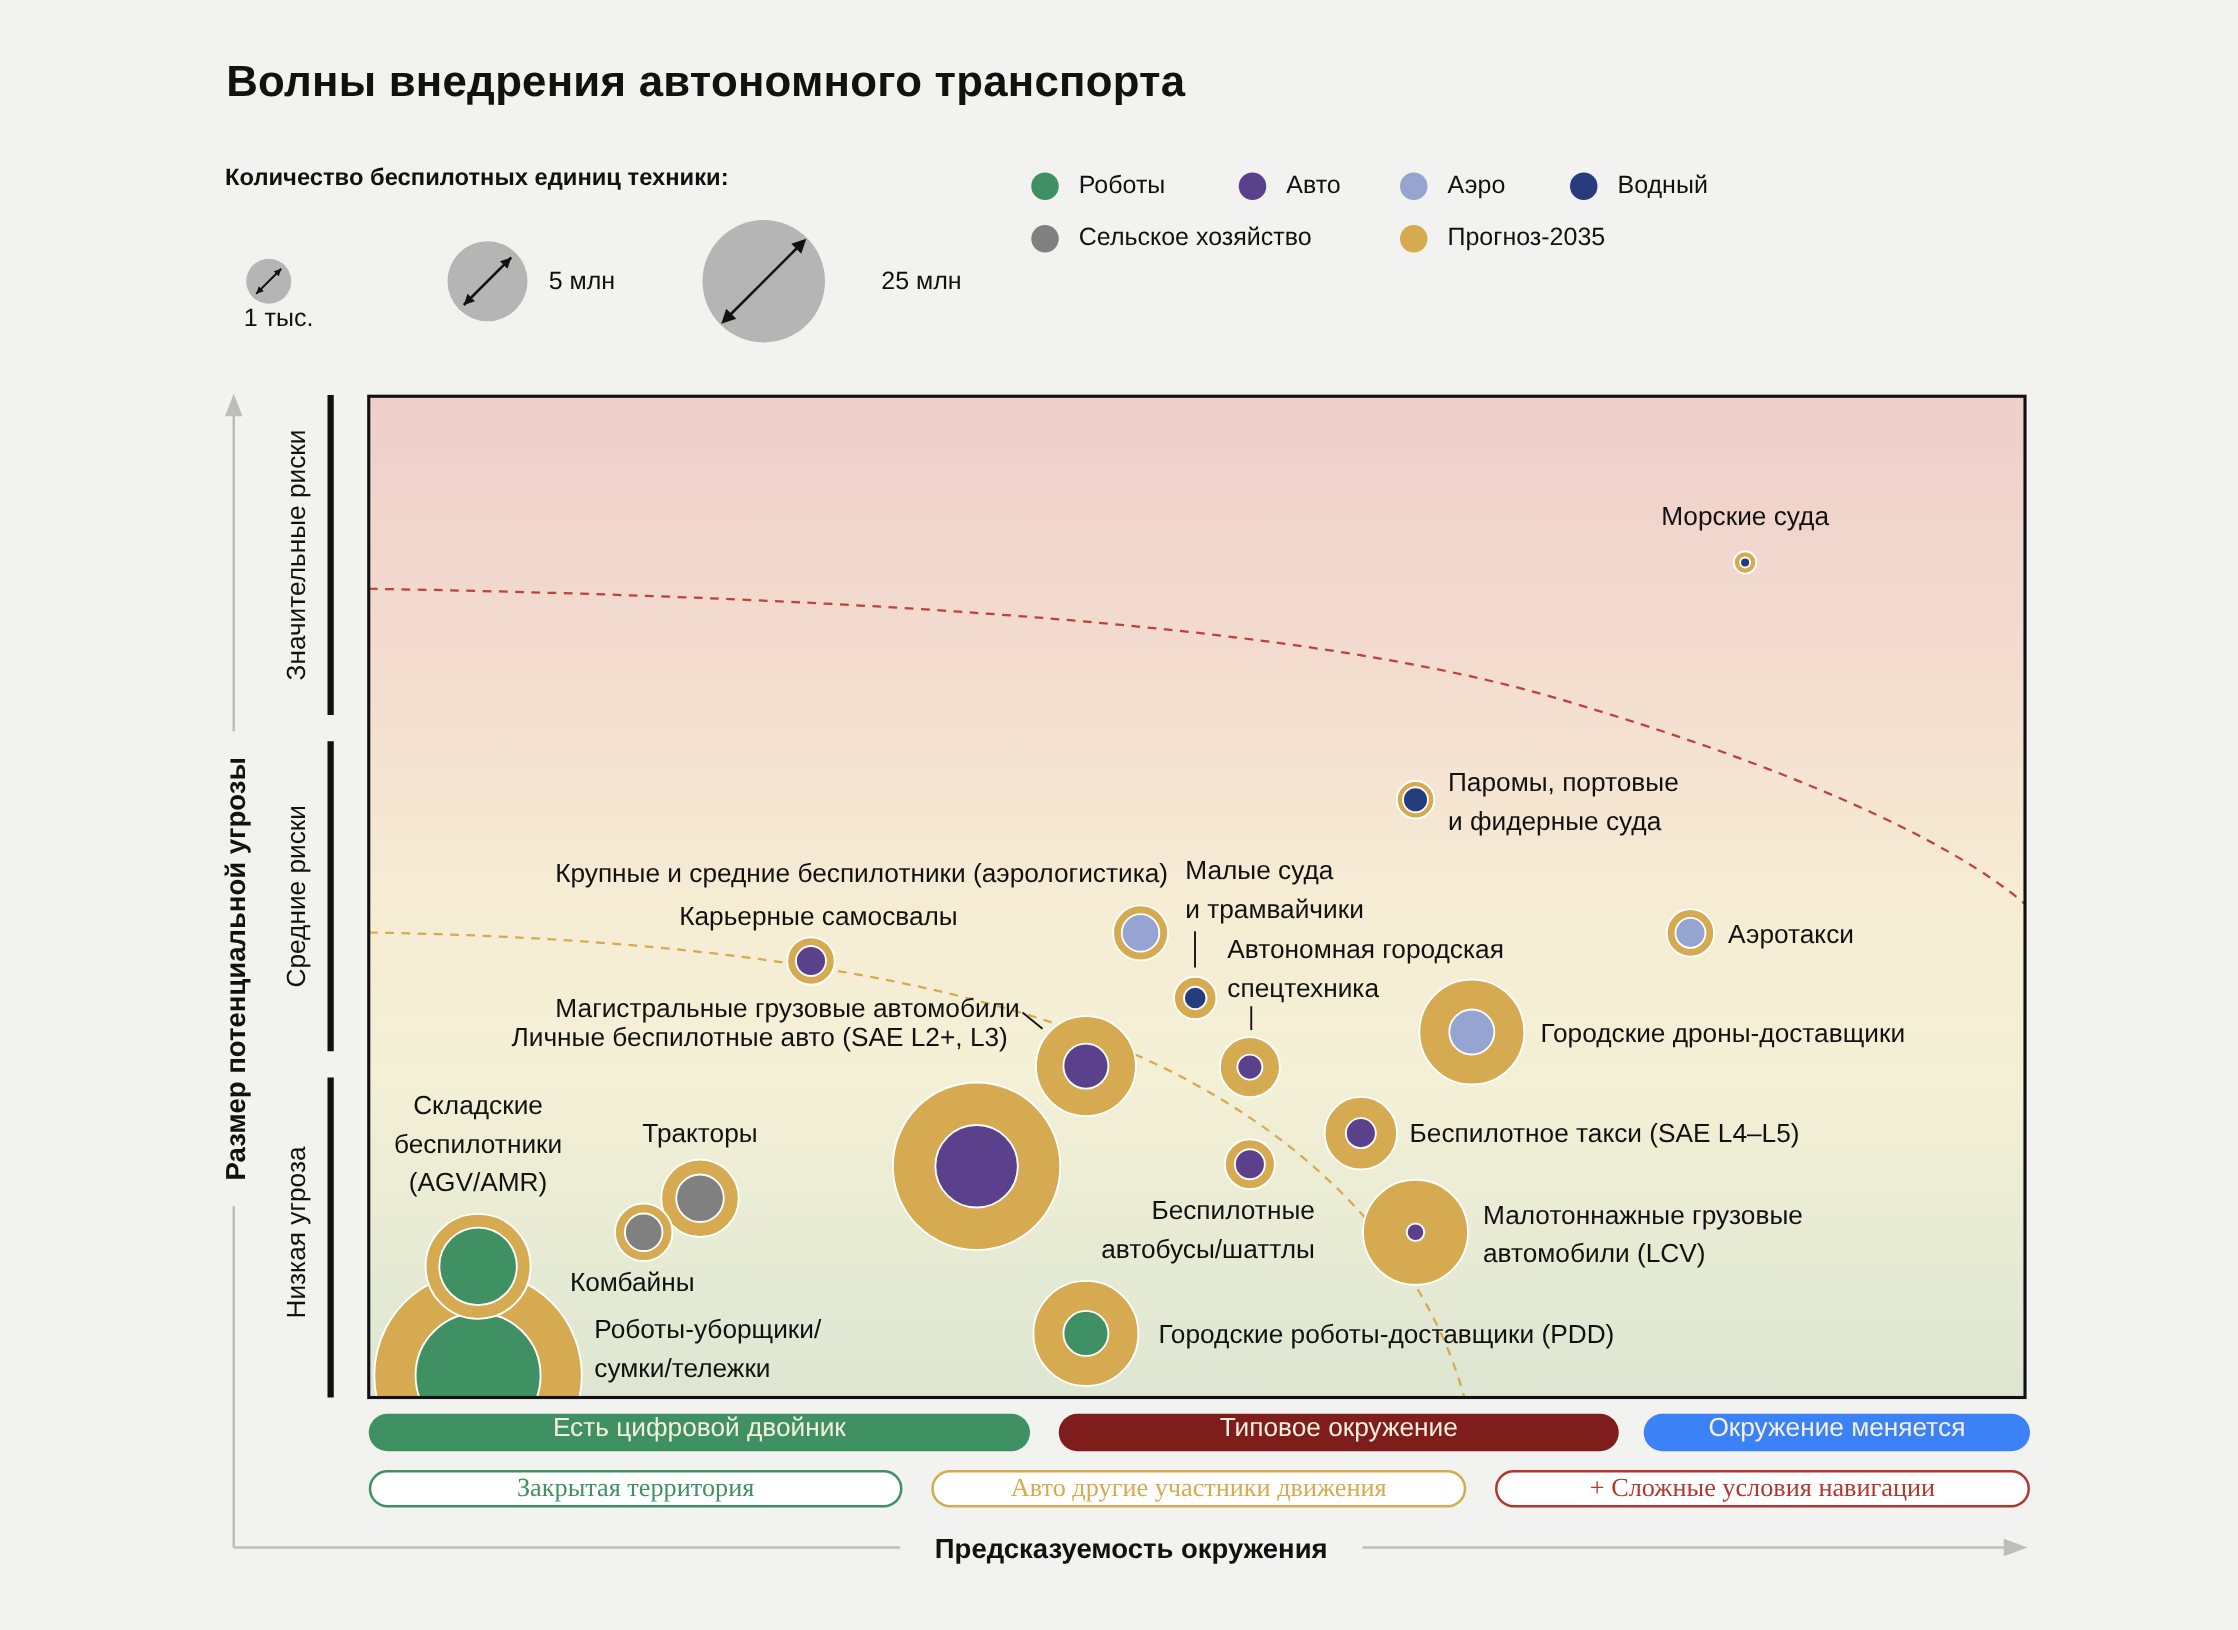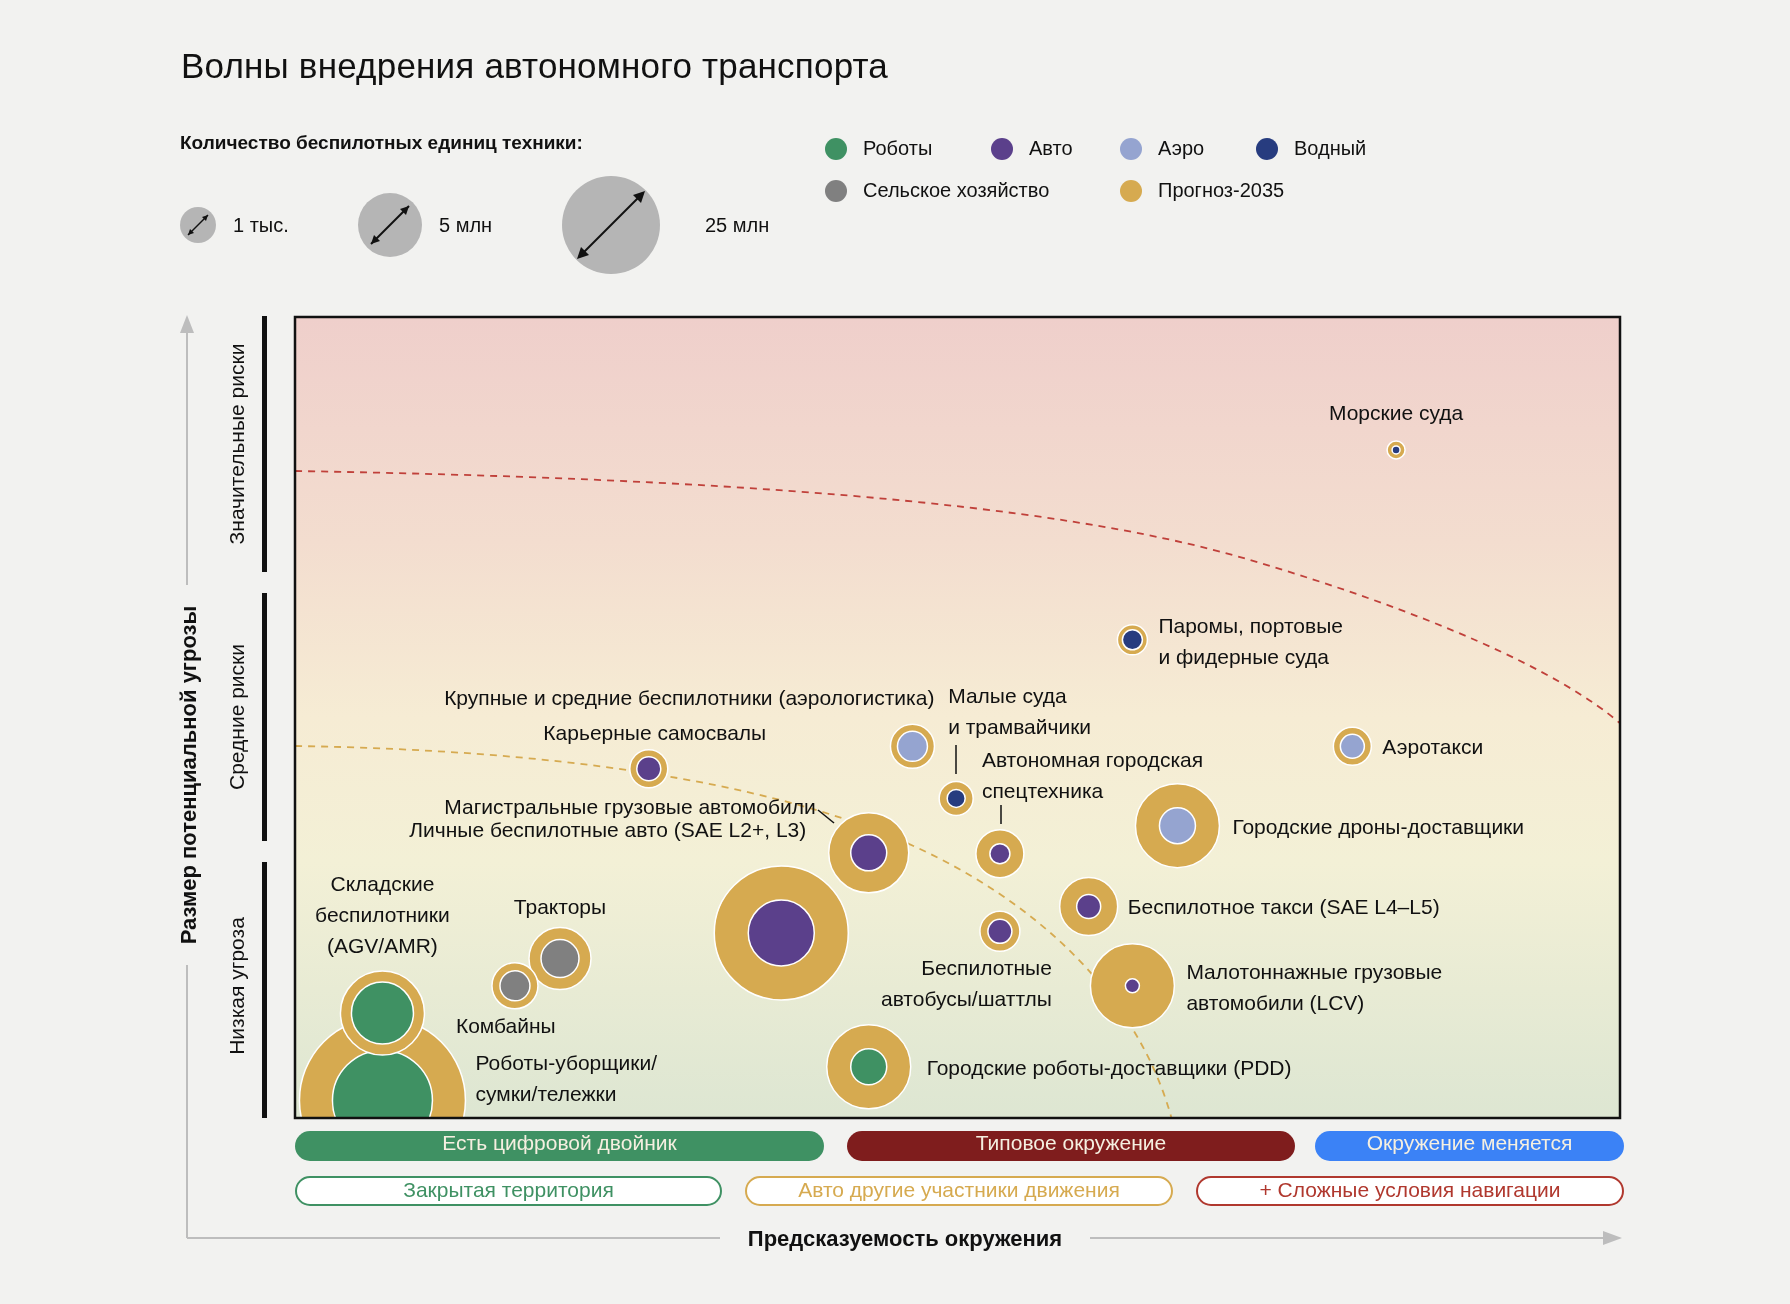--- a/index.html
+++ b/index.html
@@ -1,37 +1,37 @@
 <!DOCTYPE html>
 <html><head>
 <meta charset="utf-8">
 <style>
   html, body { margin:0; padding:0; }
   body { width:1790px; height:1304px; background:#f2f2f0; position:relative; overflow:hidden;
          font-family:"Liberation Sans", "DejaVu Sans", sans-serif; color:#111; }
   .abs { position:absolute; }
-  #title { left:181px; top:46px; font-size:35px; font-weight:normal; letter-spacing:0.2px; }
+  #title { left:181px; top:46px; font-size:35px; font-weight:bold; letter-spacing:0.2px; }
   #size-legend-title { left:180px; top:132px; font-size:19px; font-weight:bold; }
   .size-item { position:absolute; display:flex; align-items:center; }
   .size-item .lbl { font-size:20px; margin-left:16px; }
   .cat-item { position:absolute; display:flex; align-items:center; font-size:20px; }
   .cat-item .dot { width:22px; height:22px; border-radius:50%; margin-right:16px; }
   #chart-svg { position:absolute; left:0; top:0; }
   .risk-label { font-size:21px; }
   .pill { position:absolute; height:30px; border-radius:15px; display:flex; align-items:flex-start; justify-content:center; font-size:21px; box-sizing:border-box; }
   .pill.filled { color:#f5efe0; }
-  .pill.outline { background:#fff; border:2px solid; }
+  .pill.outline { background:#fff; border:2px solid;font-family:Liberation Serif, serif; }
 </style>
 </head>
 <body>
 
 <div id="title" class="abs">Волны внедрения автономного транспорта</div>
 <div id="size-legend-title" class="abs">Количество беспилотных единиц техники:</div>
 
-<div class="size-item" style="left:179px; top:206px;">
+<div class="size-item" style="left:179px; top:206px;flex-direction:column;">
   <svg width="38" height="38">
     <circle cx="19" cy="19" r="18" fill="#b5b5b5"></circle>
     <line x1="9" y1="29" x2="29" y2="9" stroke="#111" stroke-width="1.5"></line>
     <polygon points="29,9 23,11 27,15" fill="#111"></polygon>
       <polygon points="9,29 15,27 11,23" fill="#111"></polygon>
   </svg>
   <span class="lbl">1 тыс.</span>
 </div>
 <div class="size-item" style="left:357px; top:192px;">
   <svg width="66" height="66">

